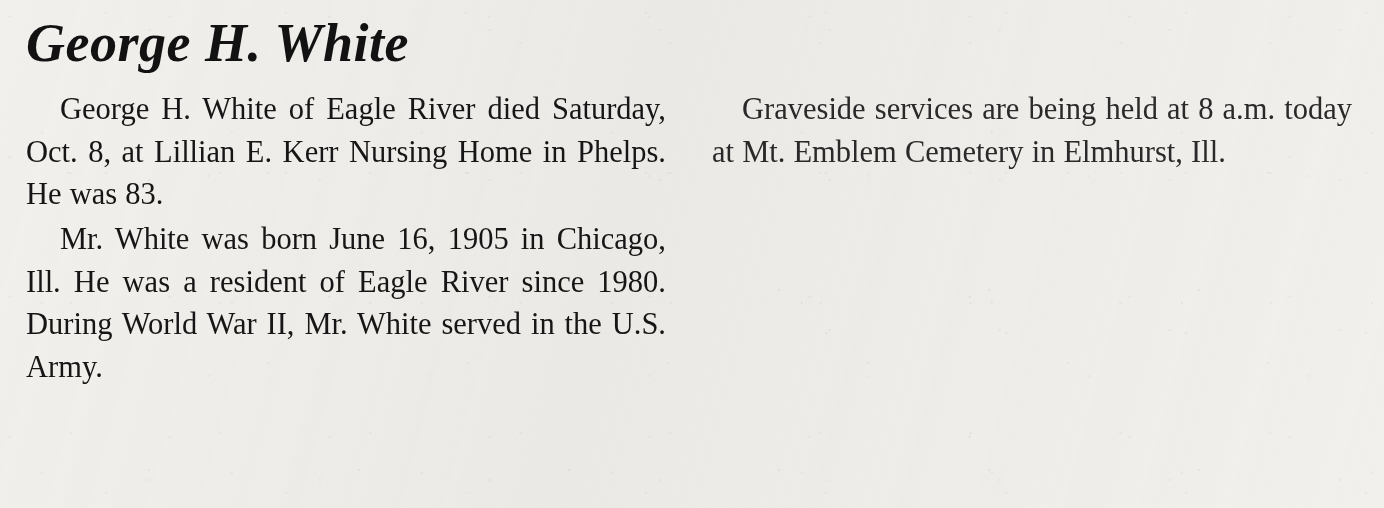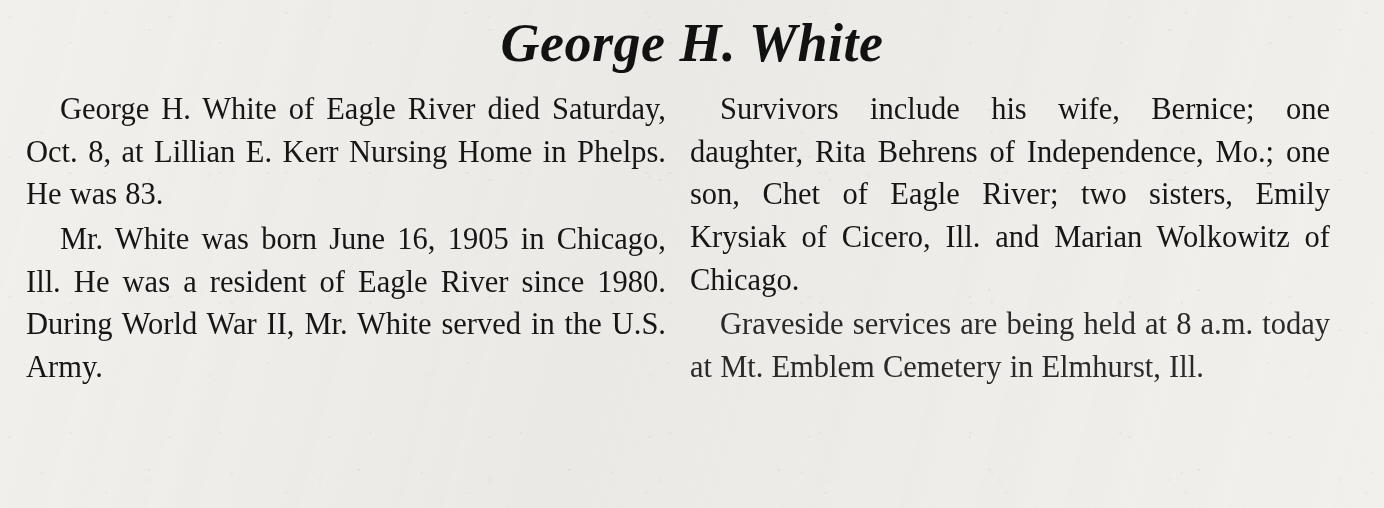--- a/index.html
+++ b/index.html
@@ -34,32 +34,32 @@
     opacity: 0.85;
     mix-blend-mode: multiply;
   }
   .clipping {
     position: absolute;
     inset: 0;
     padding: 4px 26px 0 26px;
     box-sizing: border-box;
   }
   .headline {
-    text-align: center;
+    text-align: left;
     font-family: "Liberation Serif", serif;
     font-weight: bold;
     font-style: italic;
     font-size: 54px;
     letter-spacing: 0.5px;
     margin: 8px 0 14px 0;
     color: #121212;
   }
   .columns {
     display: flex;
-    gap: 24px;
+    gap: 46px;
     align-items: flex-start;
   }
   .column {
     width: 640px;
     flex: 0 0 640px;
   }
   .para {
     font-size: 30.5px;
     line-height: 1.40;
     text-align: justify;
@@ -88,20 +88,19 @@
   <h1 class="headline">George H. White</h1>
 
   <div class="columns">
 
     <div class="column column-left">
       <p class="para">George H. White of Eagle River died Saturday, Oct. 8, at Lillian E. Kerr Nursing Home in Phelps. He was 83.</p>
       <p class="para">Mr. White was born June 16, 1905 in Chicago, Ill. He was a resident of Eagle River since 1980. During World War II, Mr. White served in the U.S. Army.</p>
     </div>
 
     <div class="column column-right">
-      <p class="para">Survivors include his wife, Bernice; one daughter, Rita Behrens of Independence, Mo.; one son, Chet of Eagle River; two sisters, Emily Krysiak of Cicero, Ill. and Marian Wolkowitz of Chicago.</p>
       <p class="para">Graveside services are being held at 8 a.m. today at Mt. Emblem Cemetery in Elmhurst, Ill.</p>
     </div>
 
   </div>
 </div>
 
 <div class="grain"></div>
 
 </body></html>

